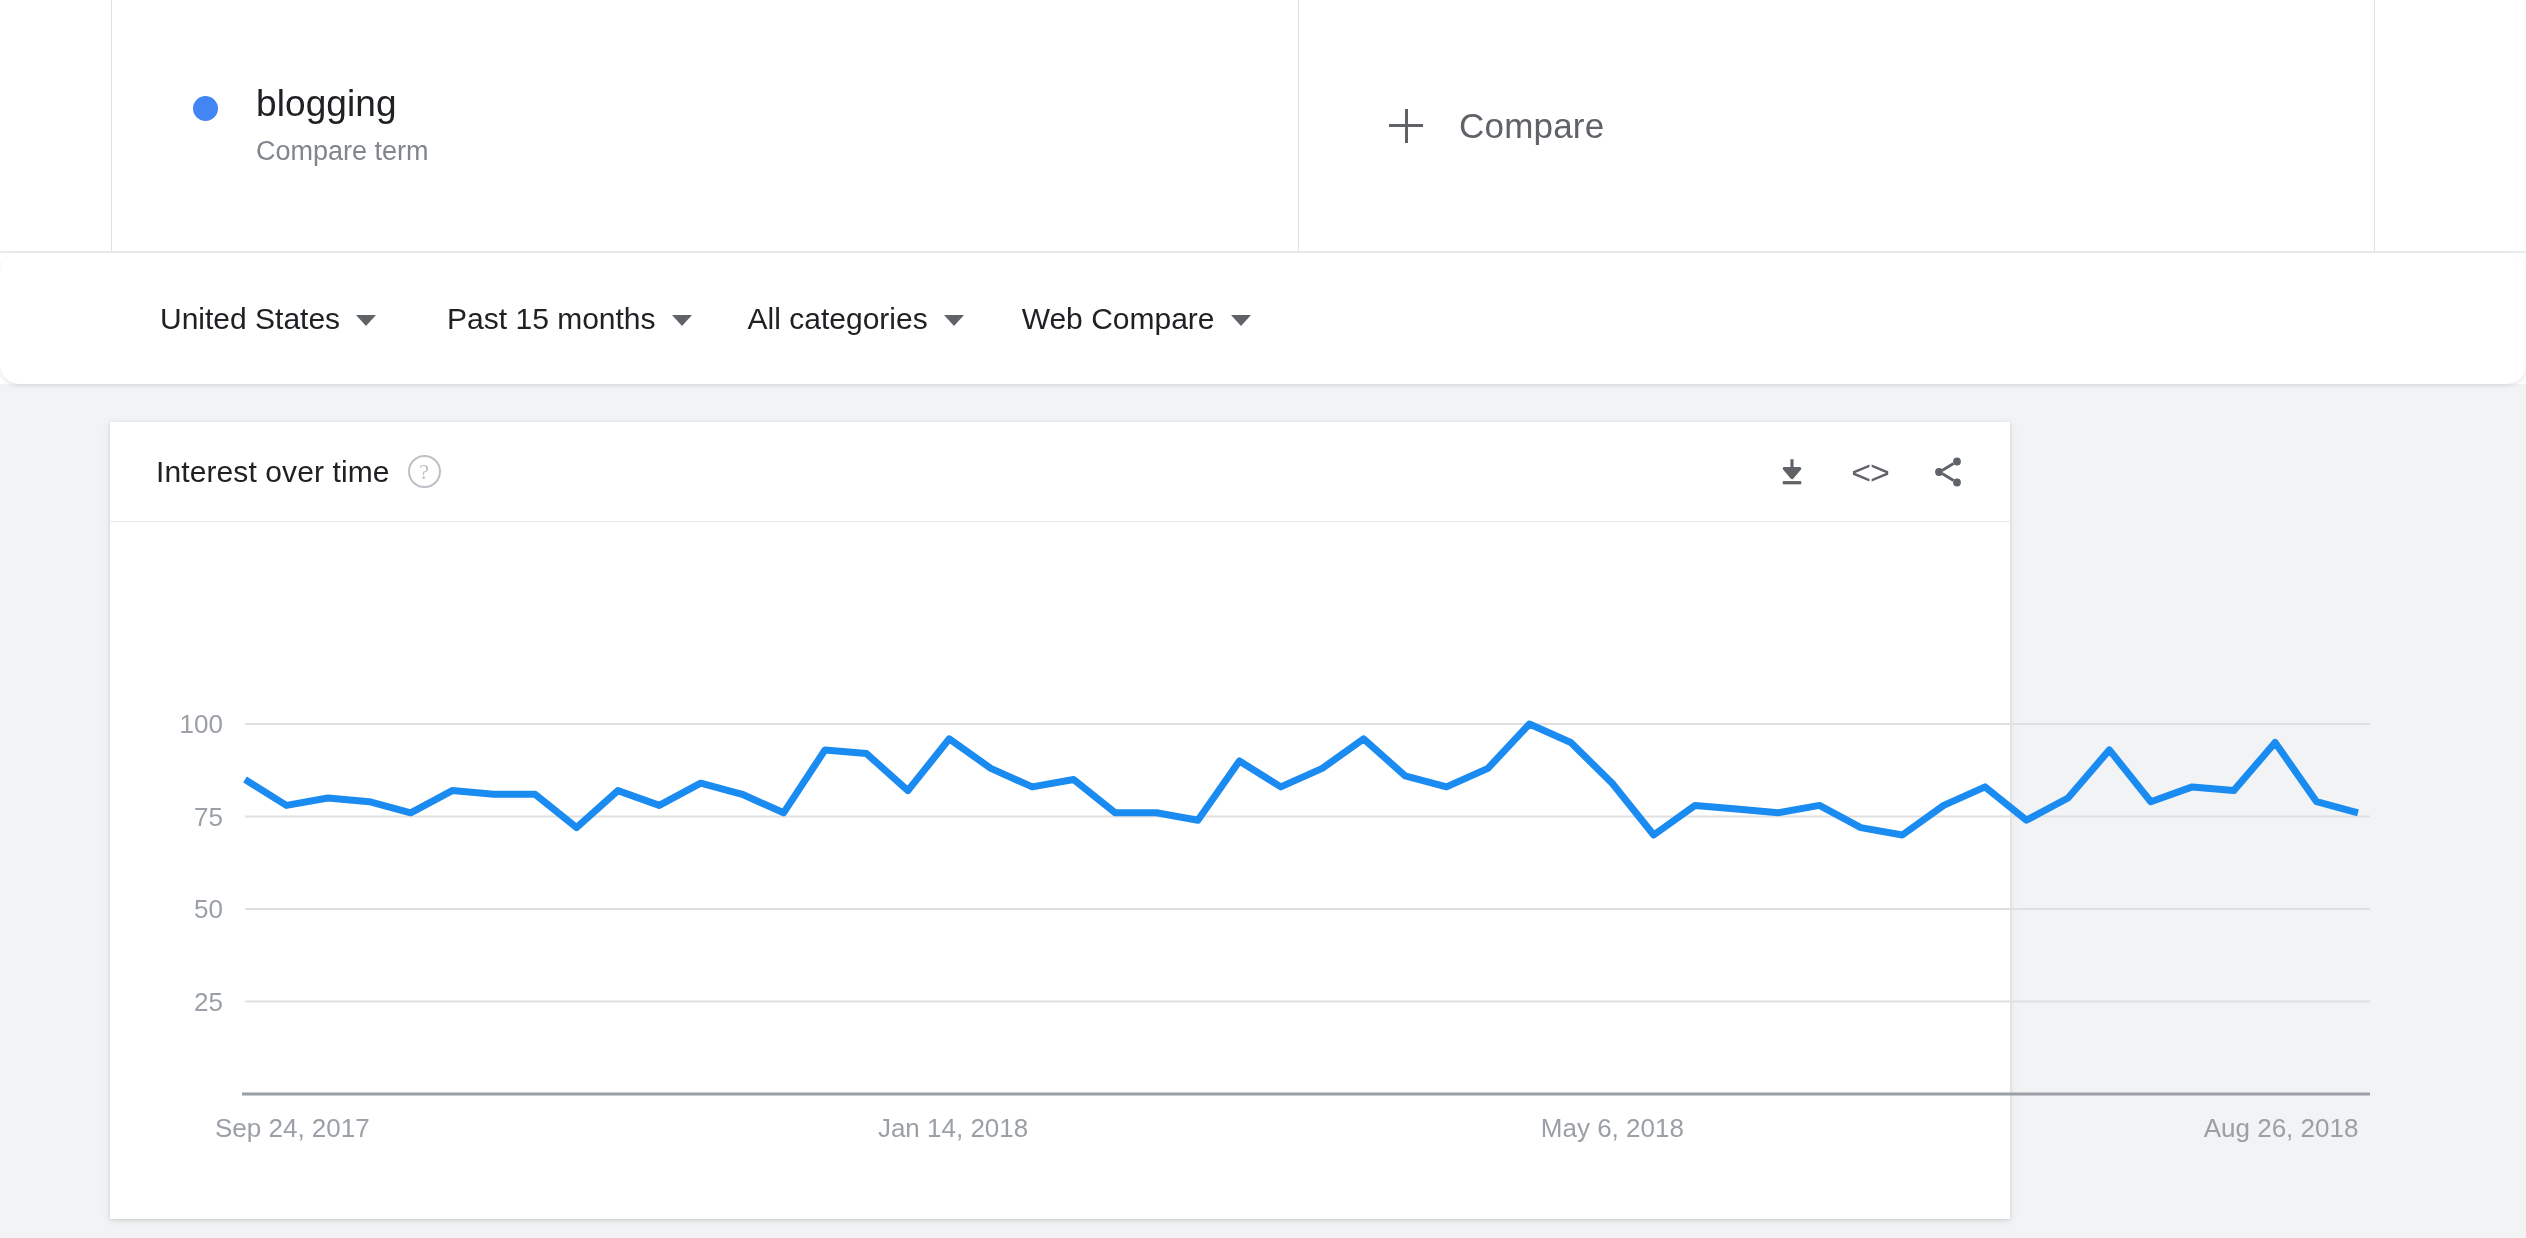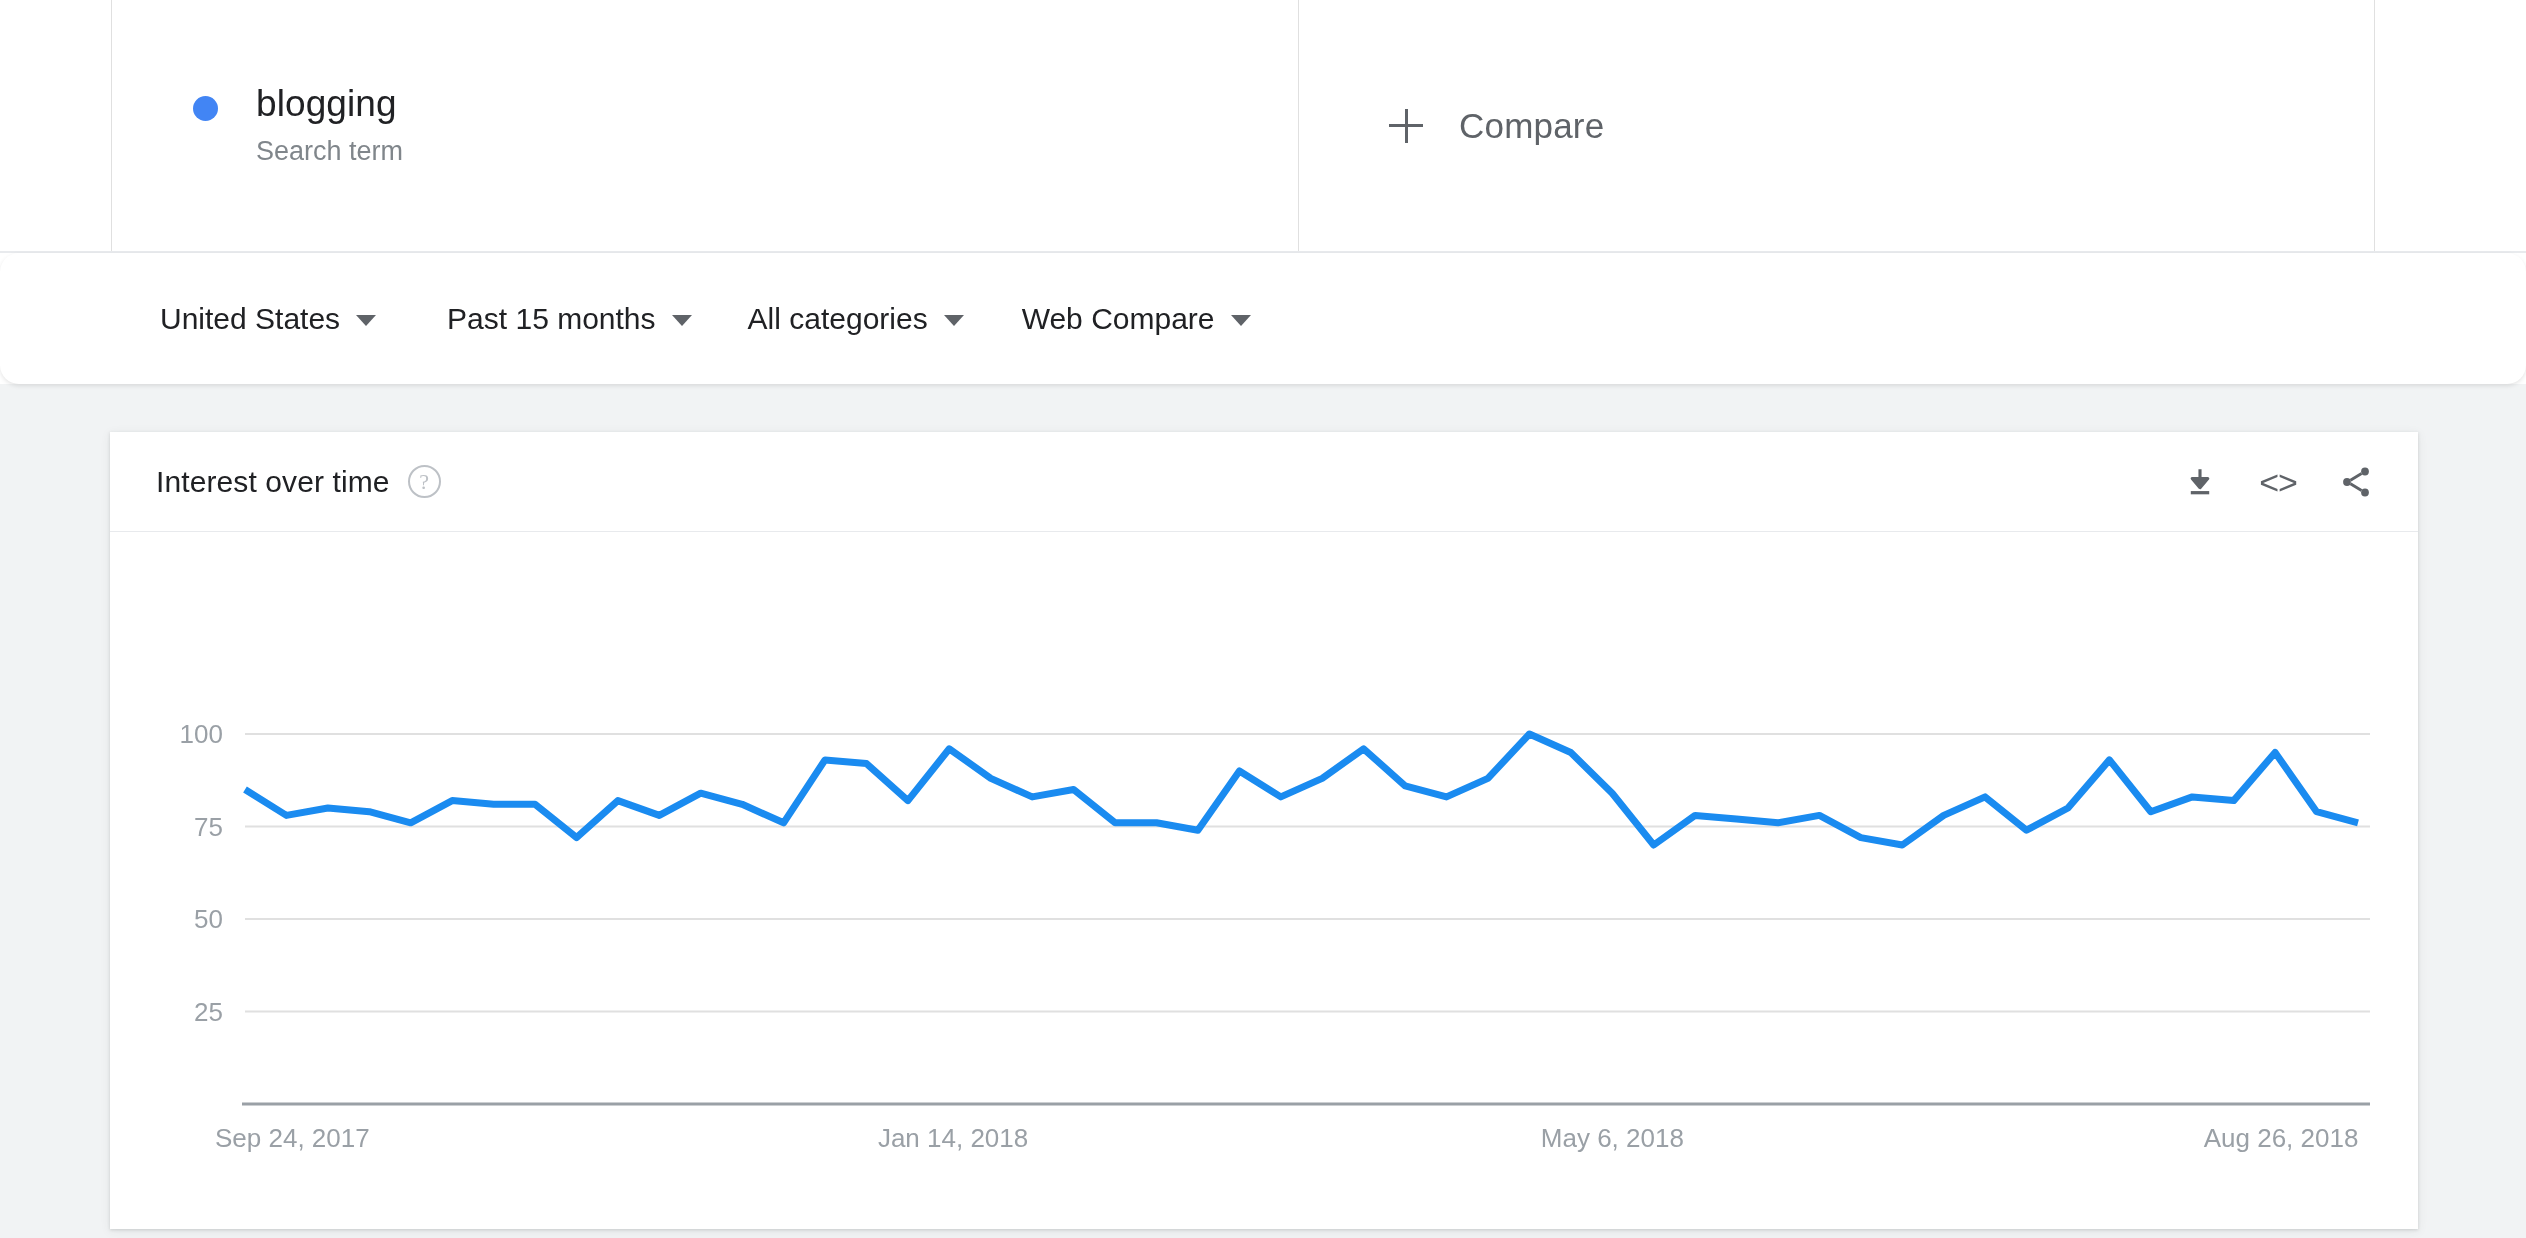--- a/index.html
+++ b/index.html
@@ -149,22 +149,22 @@
   .content {
     background: #f1f3f4;
     height: 854px;
     padding: 50px 0 0 0;
     box-sizing: border-box;
     position: relative;
   }
   .card {
     position: absolute;
     left: 110px;
-    top: 48px;
-    width: 2308px;
+    top: 38px;
+    width: 1900px;
     height: 797px;
     background: #ffffff;
     box-shadow: 0 1px 3px rgba(60,64,67,0.18), 0 2px 10px rgba(60,64,67,0.08);
     box-sizing: border-box;
   }
   .card-header {
     height: 100px;
     border-bottom: 1px solid #e8eaed;
     display: flex;
     align-items: center;
@@ -243,21 +243,21 @@
 <body>
 
 <div class="terms-row">
   <div class="terms-spacer"></div>
 
   <div class="term-card">
     <div class="term-inner">
       <span class="term-dot" style="background: rgb(66, 133, 244);"></span>
       <div>
         <div class="term-label">blogging</div>
-        <div class="term-sub">Search term</div>
+        <div class="term-sub">Compare term</div>
       </div>
     </div>
   </div>
 
   <div class="compare-card">
     <div class="compare-inner">
       <span class="plus-icon"></span>
       <span class="compare-label">Compare</span>
     </div>
   </div>

